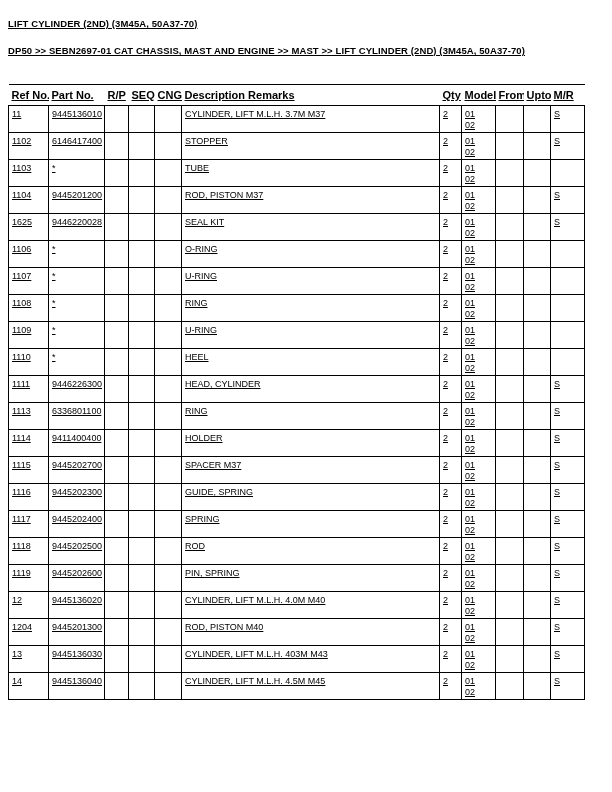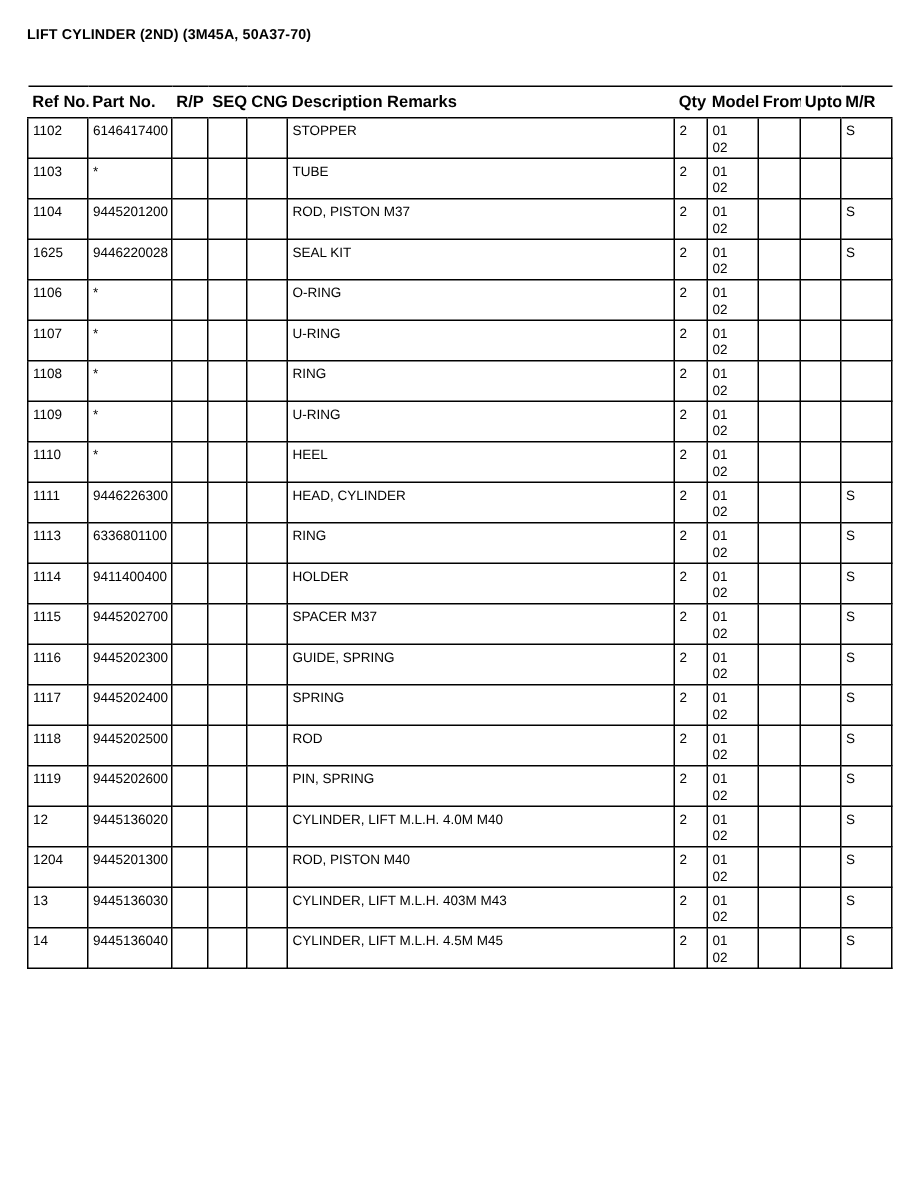--- a/index.html
+++ b/index.html
@@ -9,21 +9,22 @@
   }
   body {
     width: 612px;
     height: 792px;
     font-family: "Liberation Sans", "DejaVu Sans", sans-serif;
     color: #000000;
     position: relative;
     overflow: hidden;
   }
   .page {
-    padding: 12px 18px 0 18px;
+    padding: 12px 18px 0 8px;
+    text-decoration: underline;
   }
   .doc-title {
     font-size: 9.5px;
     font-weight: bold;
     margin: 6px 0 0 0;
     letter-spacing: 0.1px;
   }
   .breadcrumb {
     font-size: 9.5px;
     font-weight: bold;
@@ -74,20 +75,21 @@
   col.c-upto  { width: 27px; }
   col.c-mr    { width: 34px; }
 </style>
 </head>
 <body>
 
 <div class="page">
 
   <div class="doc-title">LIFT CYLINDER (2ND) (3M45A, 50A37-70)</div>
 
+  <div class="breadcrumb">DP50 &gt;&gt; SEBN2697-01 CAT CHASSIS, MAST AND ENGINE &gt;&gt; MAST &gt;&gt; LIFT CYLINDER (2ND) (3M45A, 50A37-70)</div>
 
   <table class="parts">
     <colgroup>
       <col class="c-ref">
         <col class="c-part">
         <col class="c-rp">
         <col class="c-seq">
       <col class="c-cng">
         <col class="c-desc">
         <col class="c-qty">
@@ -106,20 +108,36 @@
           <th>Description Remarks</th>
           <th>Qty</th>
           <th>Model</th>
           <th>From</th>
           <th>Upto</th>
           <th>M/R</th>
         </tr>
     </thead>
     <tbody id="table-body">
         <tr>
+          <td>11</td>
+          <td>9445136010</td>
+          <td></td>
+          <td></td>
+          <td></td>
+          <td>CYLINDER, LIFT M.L.H. 3.7M M37</td>
+          <td>2</td>
+          <td>
+            <div class="model-line">01</div>
+            <div class="model-line">02</div>
+          </td>
+          <td></td>
+          <td></td>
+          <td>S</td>
+        </tr>
+        <tr>
           <td>1102</td>
           <td>6146417400</td>
           <td></td>
           <td></td>
           <td></td>
           <td>STOPPER</td>
           <td>2</td>
           <td>
             <div class="model-line">01</div>
             <div class="model-line">02</div>

